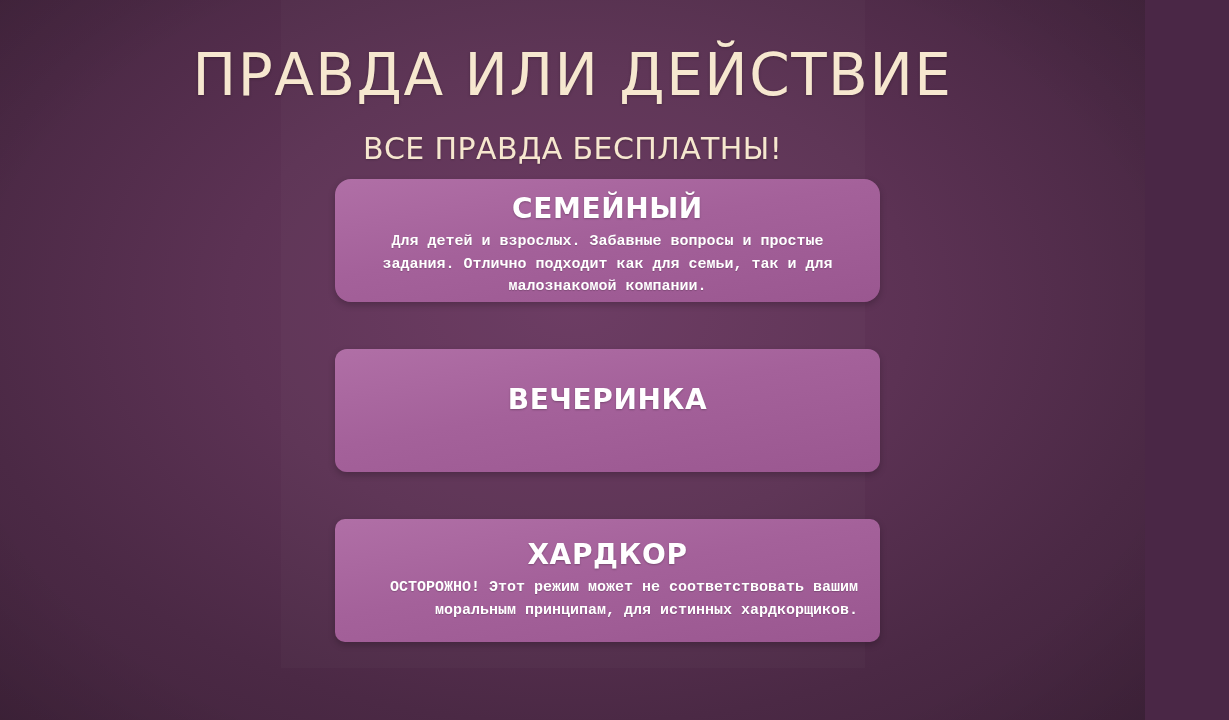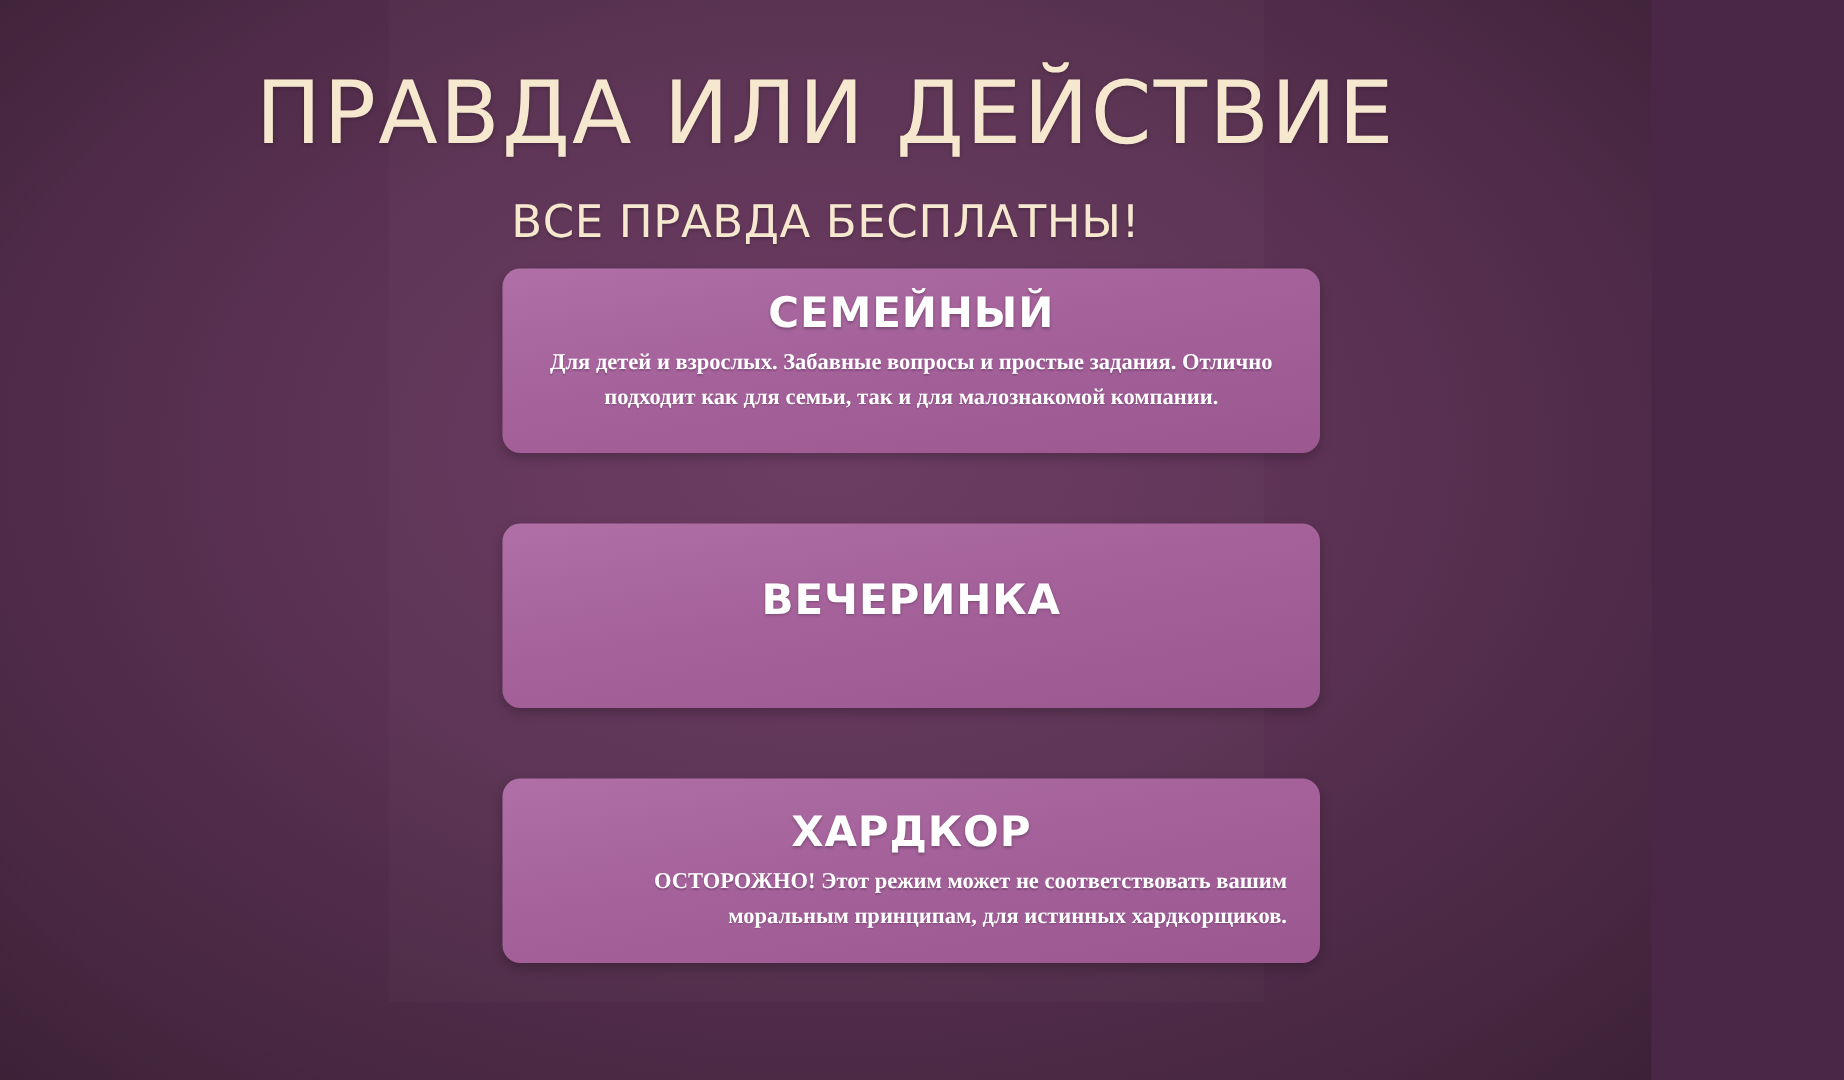--- a/index.html
+++ b/index.html
@@ -13,20 +13,21 @@
     font-family: "Liberation Sans", sans-serif;
     background: #4a2746;
   }
   .app {
     position: relative;
     width: 1101px;
     height: 720px;
     background:
       radial-gradient(ellipse 900px 620px at 50% 42%, #6b3a61 0%, #5c3254 38%, #4b2945 68%, #3e2239 100%);
     overflow: hidden;
+    padding-left: 44px;
   }
   
   .app::after {
     content: "";
     position: absolute;
     inset: 0;
     pointer-events: none;
     background:
       radial-gradient(ellipse 1100px 760px at 50% 50%, rgba(0,0,0,0) 55%, rgba(0,0,0,0.28) 100%);
   }
@@ -79,40 +80,40 @@
   .card {
     width: 545px;
     border-radius: 12px;
     background: linear-gradient(170deg, #b06fa6 0%, #a4619a 45%, #9a5790 100%);
     box-shadow: 0 3px 7px rgba(0,0,0,0.22);
     box-sizing: border-box;
     padding: 14px 22px 18px 22px;
     margin-bottom: 47px;
     cursor: pointer;
   }
-  .card-1 { height: 123px; }
+  .card-1 { height: 123px; border-radius: 16px; }
   .card-2 { height: 123px; margin-top: 0px; }
-  .card-3 { height: 123px; }
+  .card-3 { height: 123px; border-radius: 10px; }
   .card-title {
     text-align: center;
     color: #ffffff;
     font-size: 28px;
     font-weight: bold;
     line-height: 1.15;
     letter-spacing: 0.6px;
     font-family: "DejaVu Sans", sans-serif;
     text-shadow: 0 1px 2px rgba(0,0,0,0.25);
     margin-bottom: 6px;
   }
   .card-desc {
     color: #ffffff;
     font-size: 15px;
     font-weight: bold;
     line-height: 1.5;
-    font-family: Liberation Serif, serif;
+    font-family: Liberation Mono, monospace;
     text-shadow: 0 1px 1px rgba(0,0,0,0.2);
   }
   .card-1 .card-desc { text-align: center; }
   .card-2 .card-desc { text-align: left; padding-left: 22px; }
   .card-3 .card-desc { text-align: right; padding-left: 18px; }
   .card-2 .card-title { margin-top: 21px; }
   .card-3 .card-title { margin-top: 6px; }
 </style>
 </head>
 <body>

